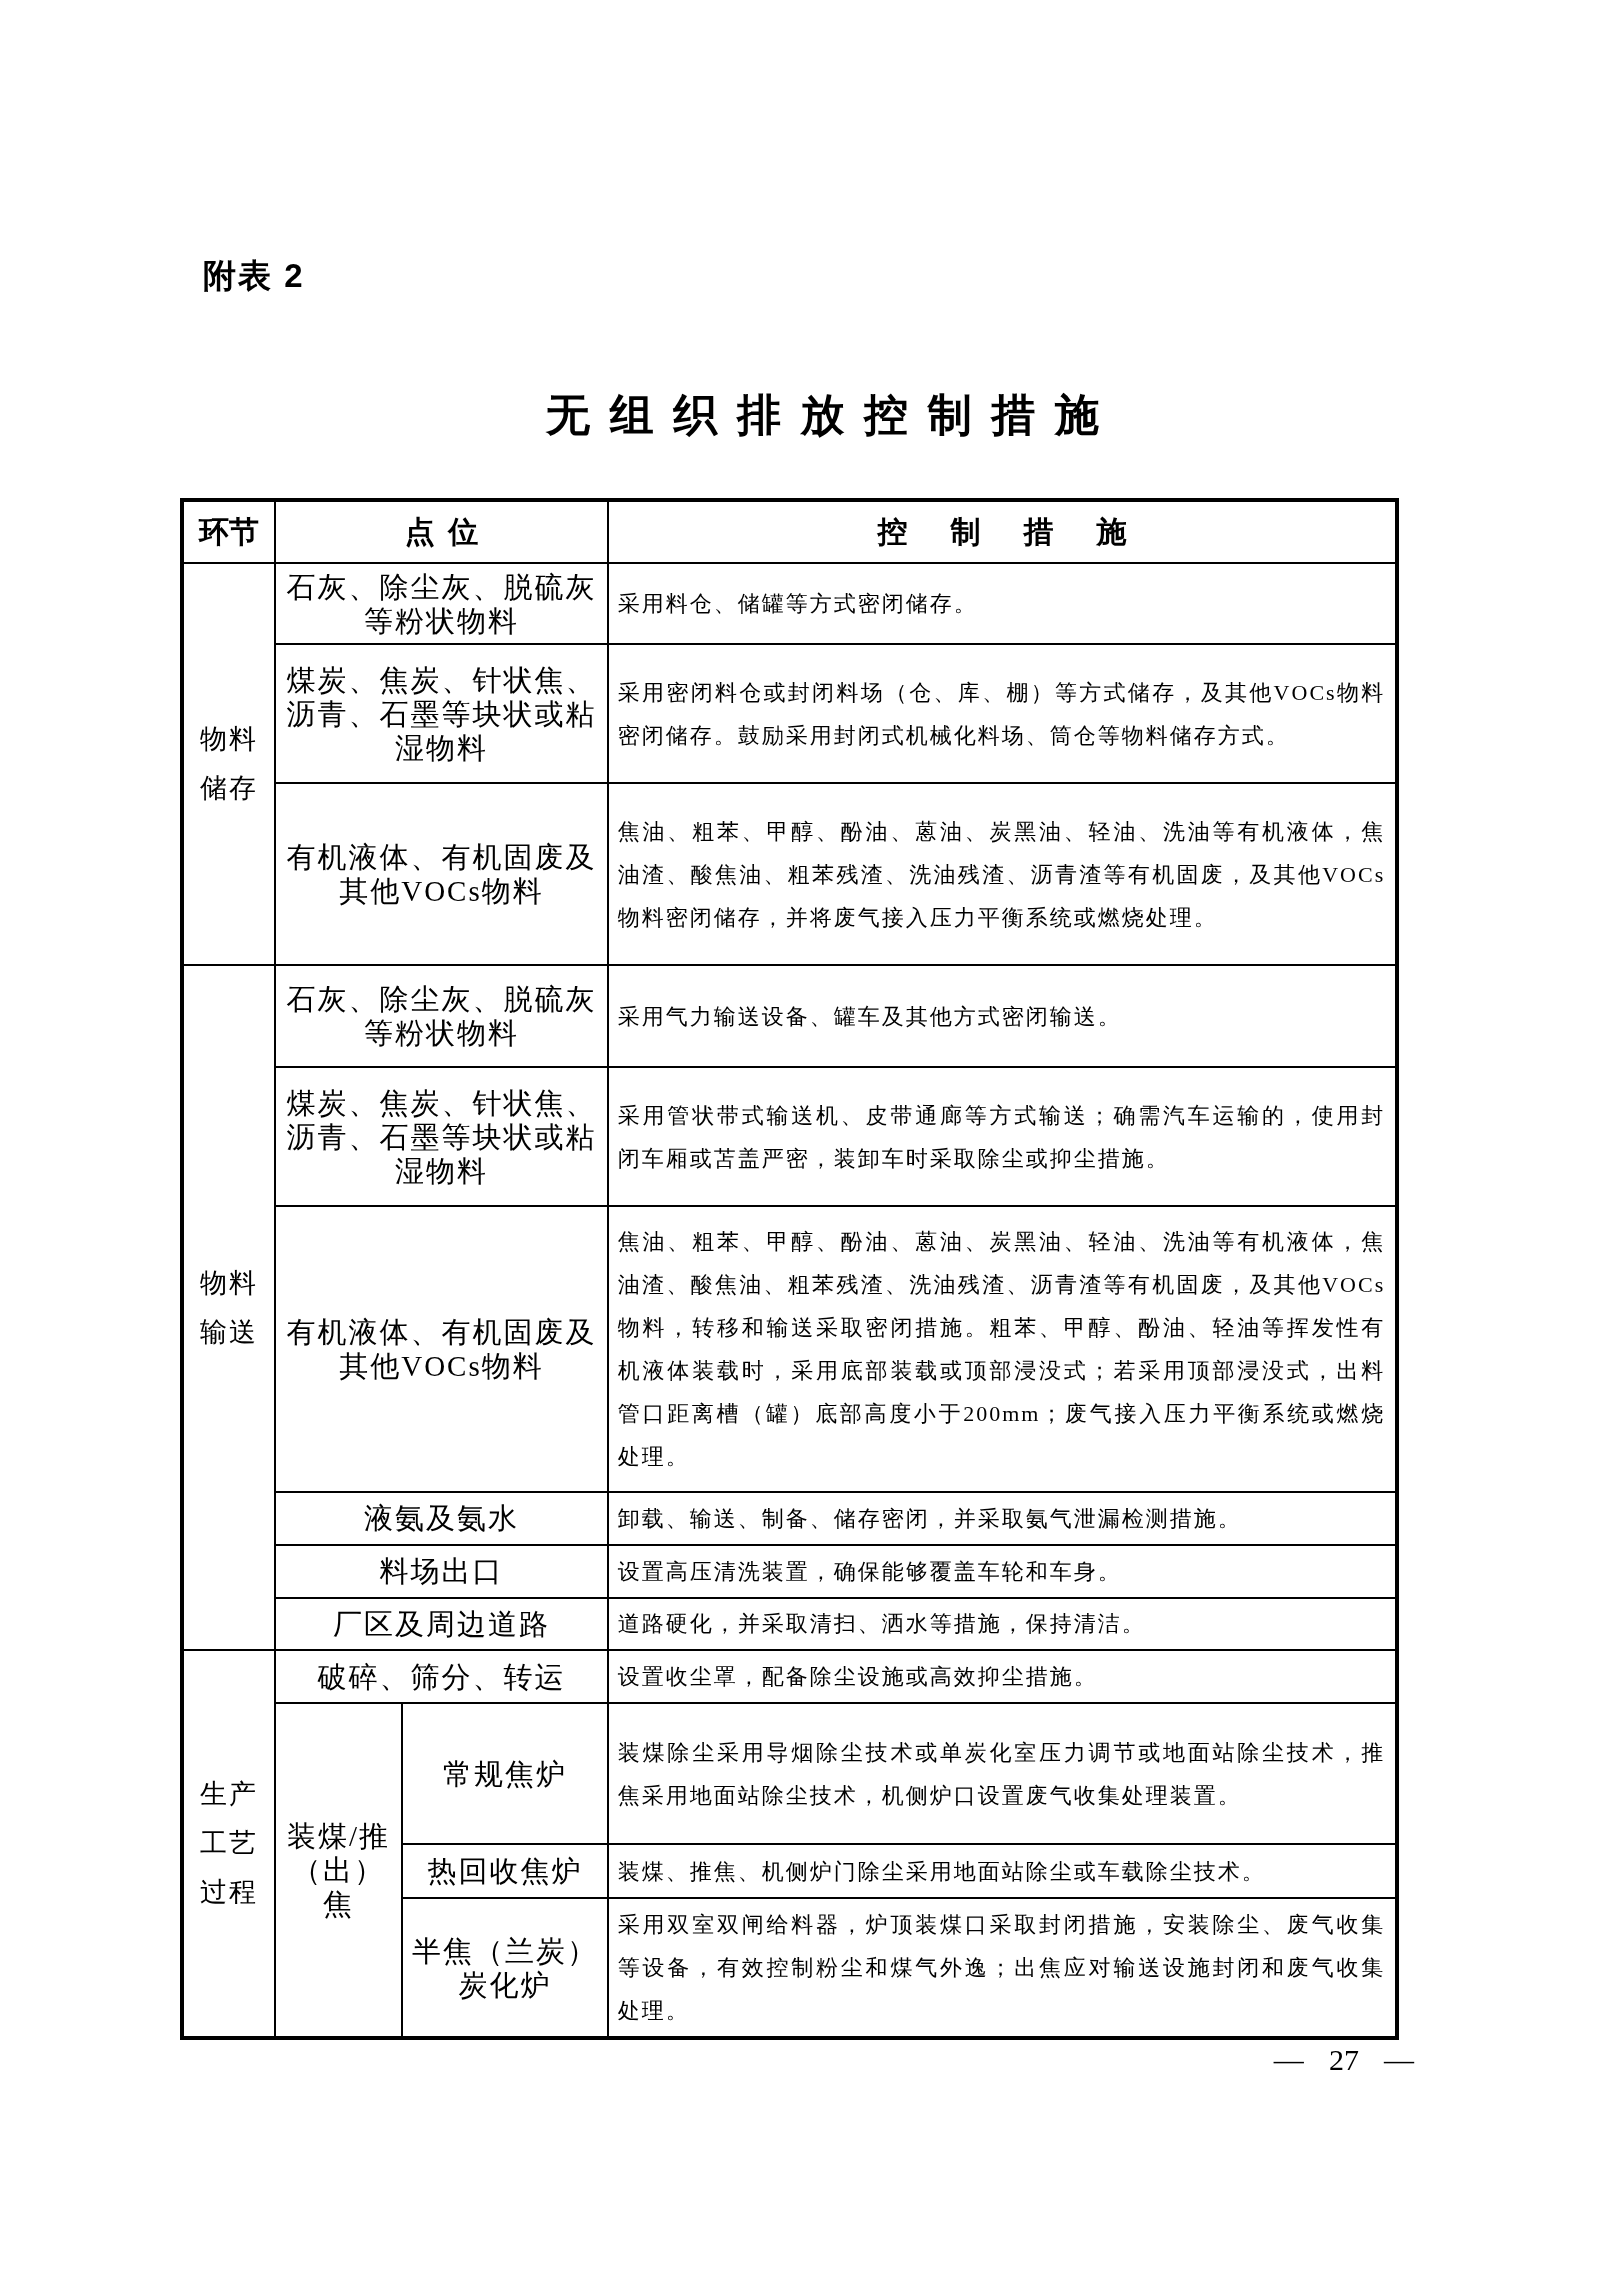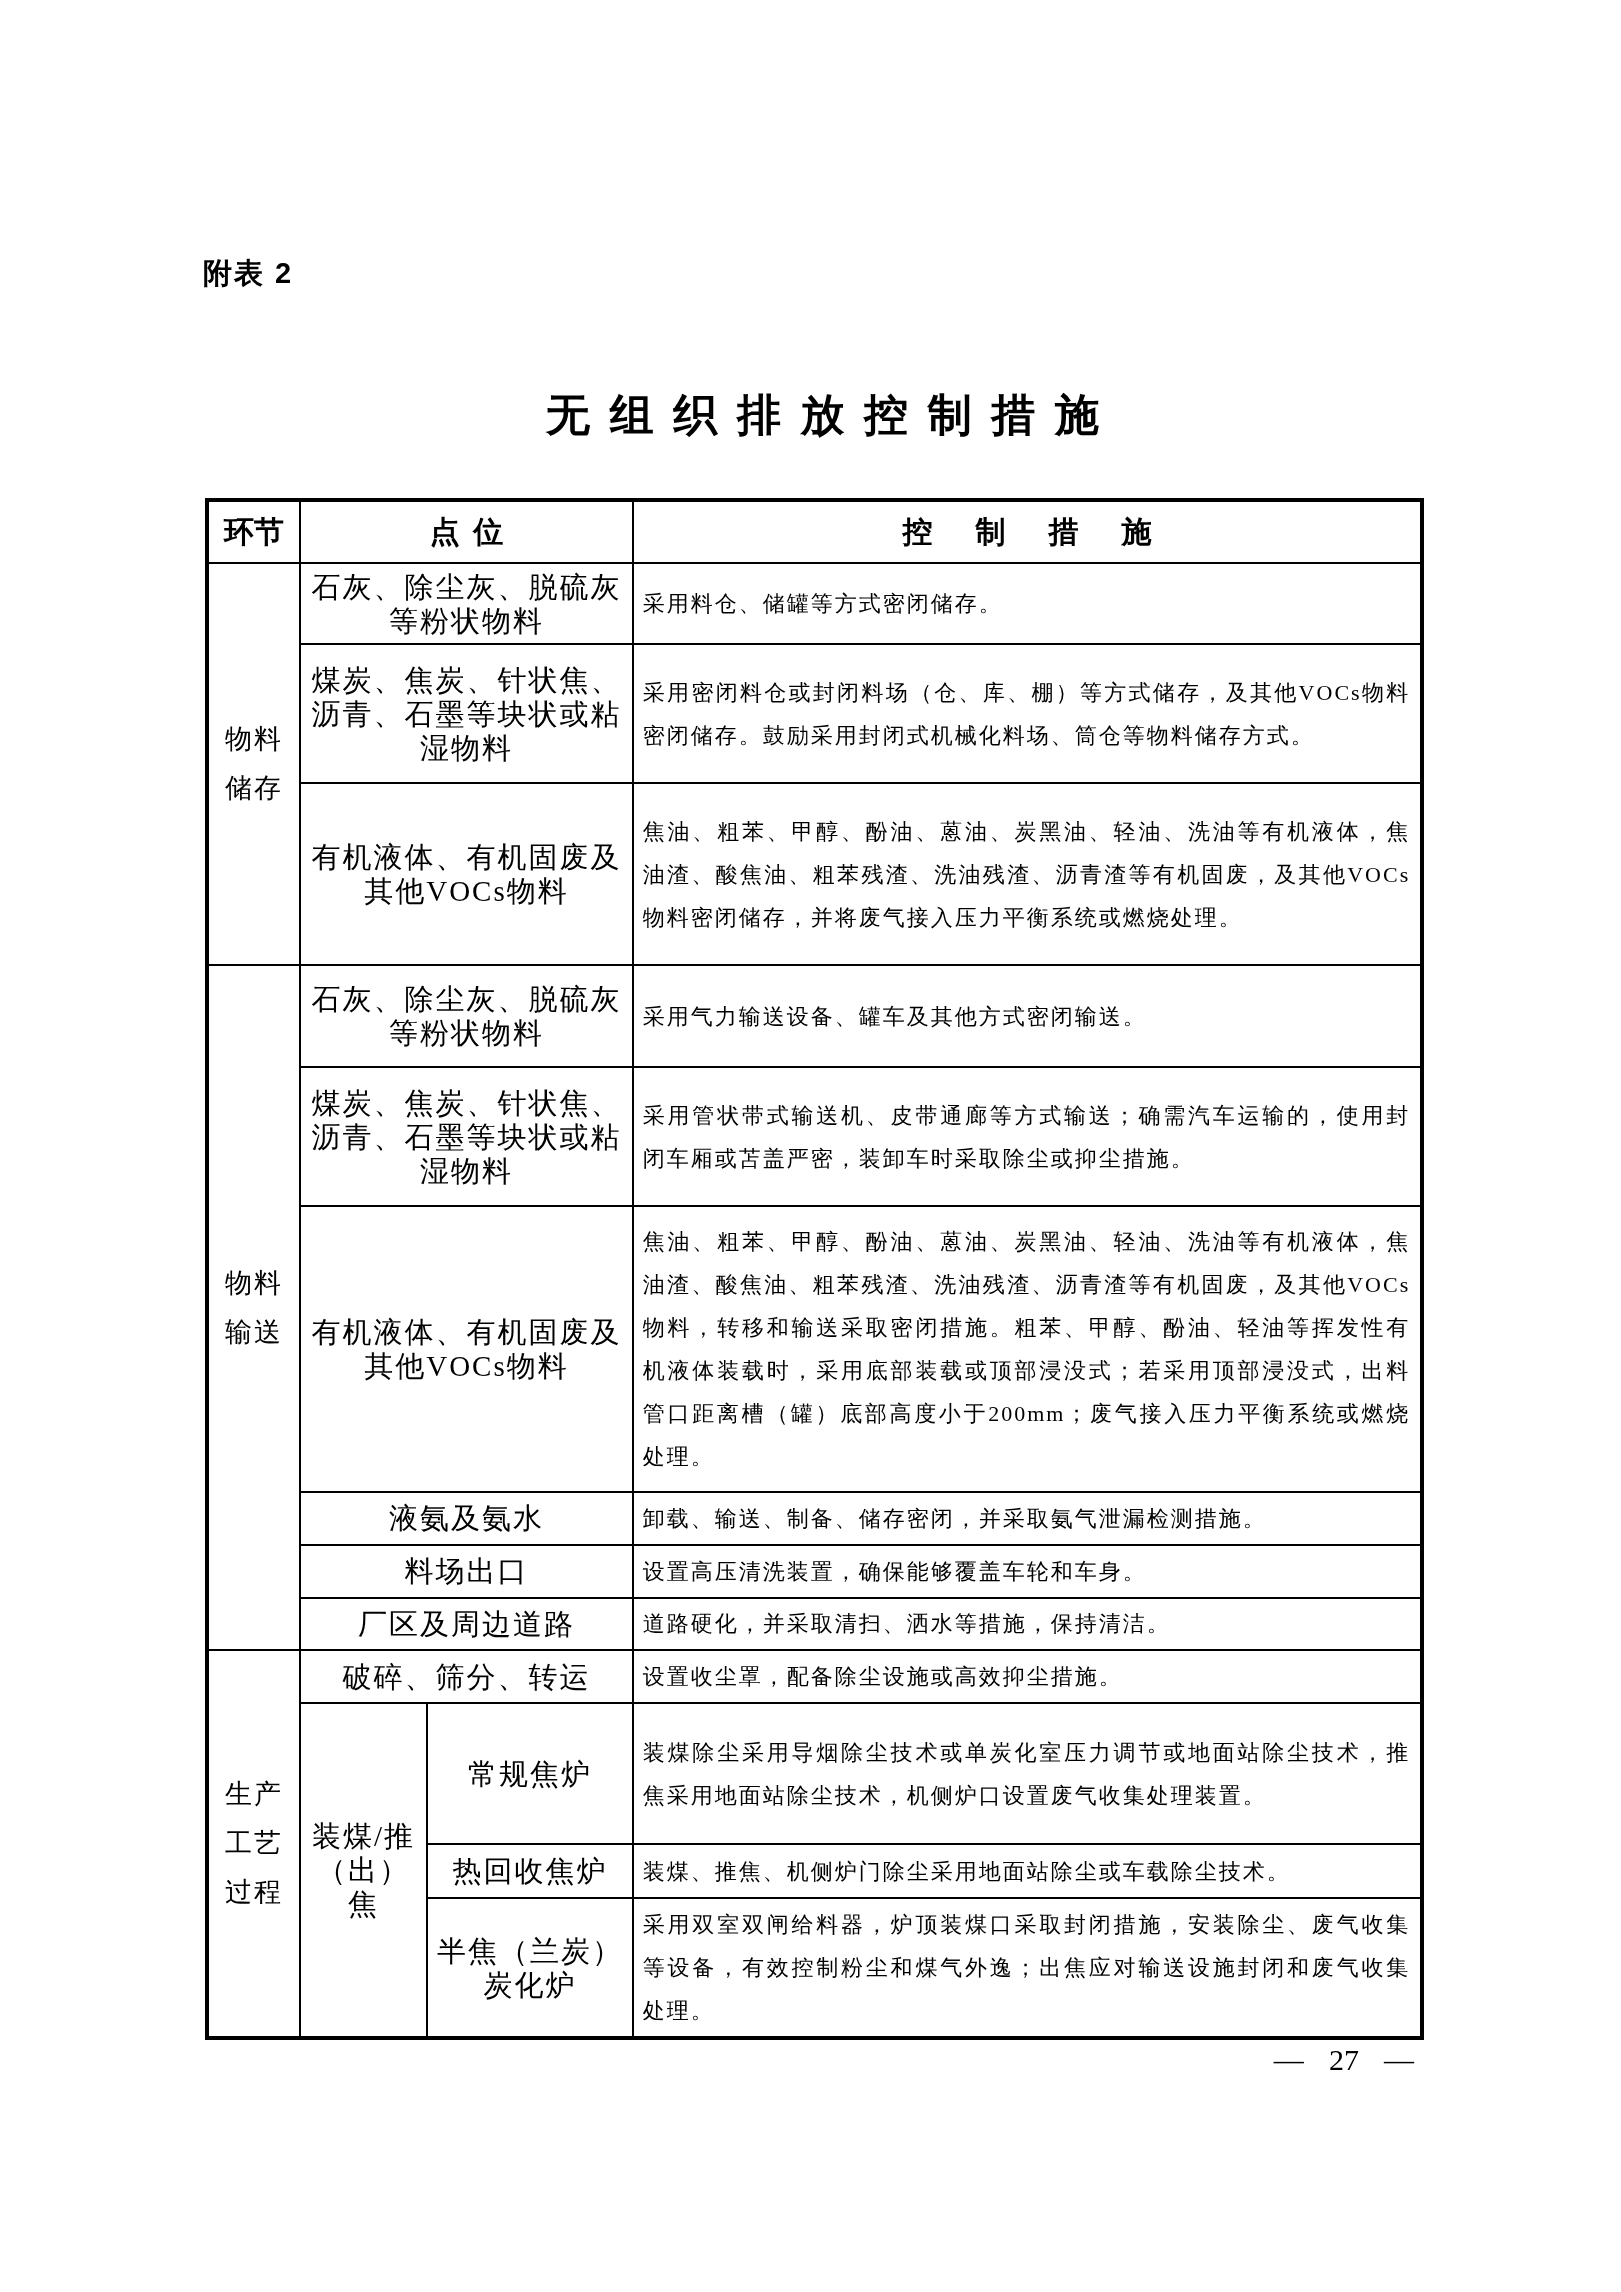--- a/index.html
+++ b/index.html
@@ -11,41 +11,41 @@
     color: #000000;
     font-family: "Liberation Serif", serif;
     overflow: hidden;
   }
   .doc-label {
     position: absolute;
     left: 203px;
     top: 257px;
     font-family: "Liberation Sans", sans-serif;
     font-weight: bold;
-    font-size: 29px;
+    font-size: 33px;
     line-height: 1.15;
     letter-spacing: 2px;
   }
   .doc-title {
     position: absolute;
     left: 0;
     top: 378px;
     width: 100%;
     margin: 12px;
     text-align: center;
     font-family: "Liberation Sans", sans-serif;
     font-weight: bold;
     font-size: 44px;
     line-height: 1.15;
     letter-spacing: 19.6px;
     text-indent: 19.6px;
   }
   table.ctrl {
     position: absolute;
-    left: 205px;
+    left: 180px;
     top: 498px;
     width: 1215px;
     border-collapse: collapse;
     table-layout: fixed;
     border: 4.9px solid #000;
     padding-left: 42px;
   }
   table.ctrl th, table.ctrl td {
     border: 2px solid #000;
     vertical-align: middle;

